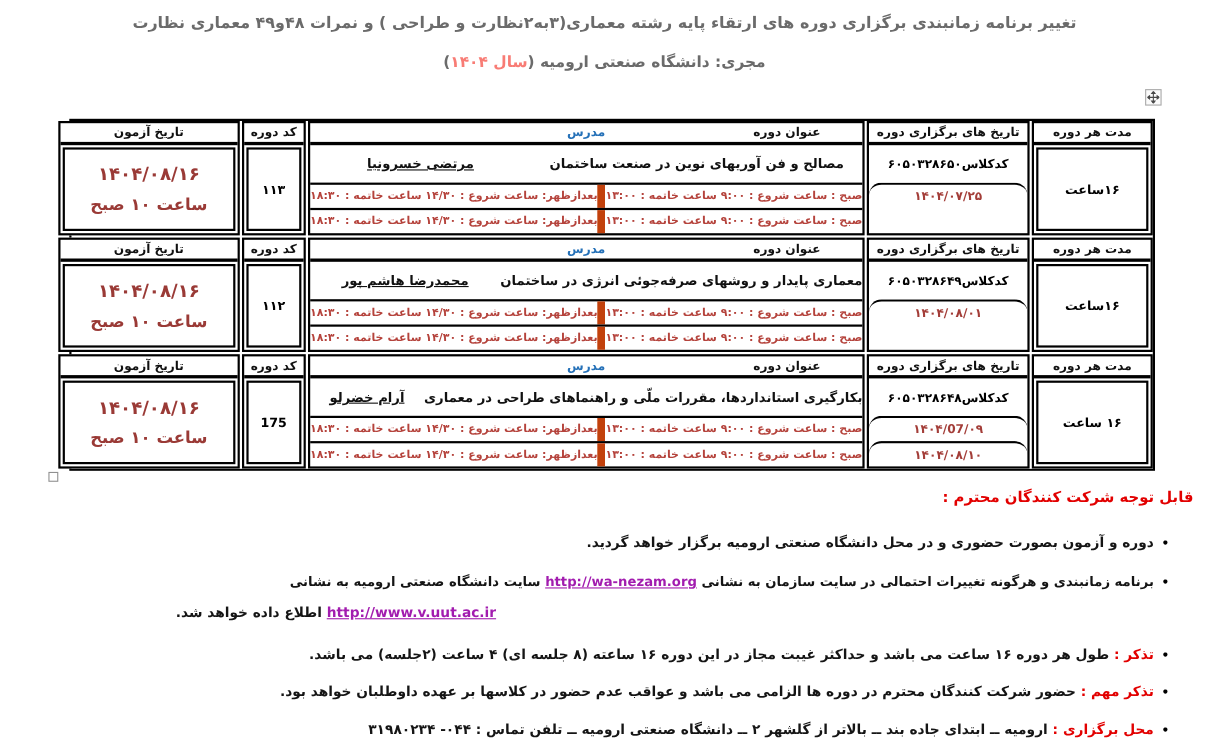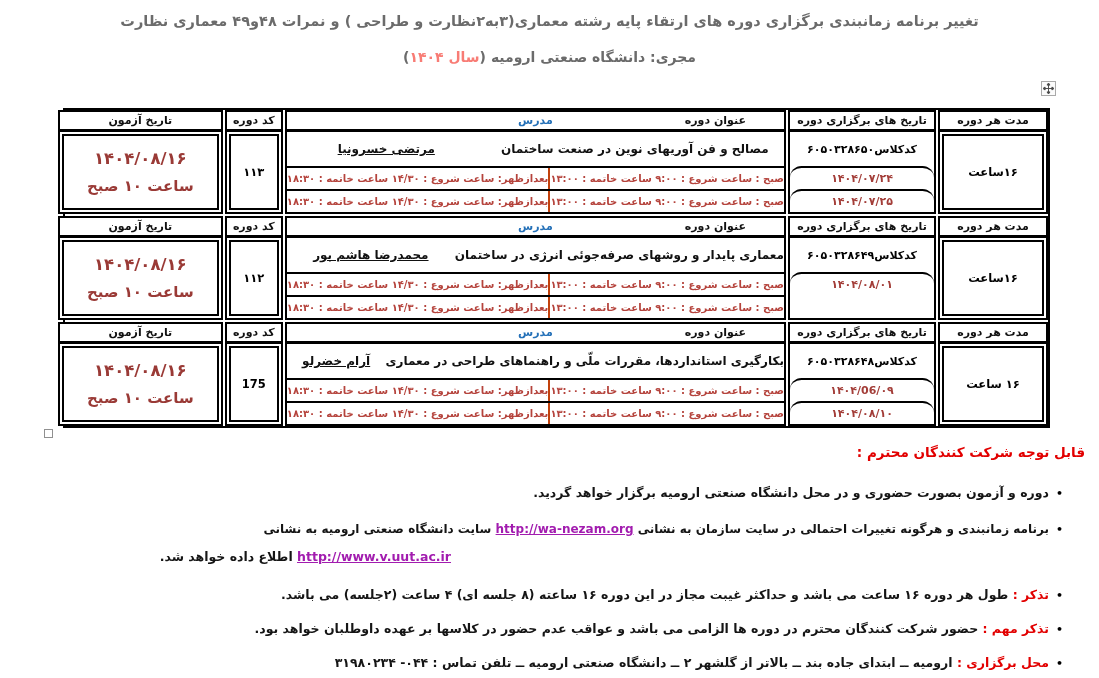--- a/index.html
+++ b/index.html
@@ -44,21 +44,21 @@
   .midhead { position:relative; }
   .midhead .titlehead { position:absolute; right:38px; top:0; height:100%; display:flex; align-items:center; }
   .midhead .instrhead { position:absolute; left:0; right:0; top:0; height:100%; display:flex;
                         align-items:center; justify-content:center; color:#2571b8; }
   .inforow { height:34px; display:flex; direction:rtl; }
   .inforow .ctitle { flex:0 0 60%; display:flex; align-items:center; justify-content:center;
                      font-size:12px; white-space:nowrap; }
   .inforow .cinstr { flex:1; display:flex; align-items:center; justify-content:center;
                      font-size:12px; white-space:nowrap;text-decoration:underline; }
   .dayrow { height:23px; display:flex; direction:rtl; }
-  .dayrow .am { flex:0 0 46%; border-left:2px solid #c2410c; }
+  .dayrow .am { flex:0 0 46%; border-left:7px solid #c2410c; }
   .dayrow .pm { flex:1; }
   .dayrow span { display:flex; align-items:center; justify-content:center;
                  font-size:10px; color:#b5433c; white-space:nowrap; }
 
   
   .notes { position:absolute; top:444px; left:14px; right:14px; direction:rtl;
            text-align:right; color:#151515; }
   .notes-heading { font-size:13.5px; color:#e20000; margin-bottom:22px; white-space:nowrap; }
   .bullet { margin-right:22px; margin-bottom:11px; font-size:12.5px; white-space:nowrap; line-height:22px; }
   .dot { font-size:11px; margin-left:7px; color:#000; }
@@ -97,21 +97,20 @@
   <div class="tablewrap">
 
     <div class="section">
       <div class="block">
         <div class="hcell">مدت هر دوره</div>
         <div class="vcell duration-v">۱۶ساعت</div>
       </div>
       <div class="block">
         <div class="hcell">تاریخ های برگزاری دوره</div>
         <div class="rcell classcode">کدکلاس۶۰۵۰۳۲۸۶۵۰</div>
-        <div class="rcell daterow bt">۱۴۰۴/۰۷/۲۴</div>
         <div class="rcell daterow bt">۱۴۰۴/۰۷/۲۵</div>
       </div>
       <div class="block">
         <div class="hcell midhead">
           <span class="titlehead">عنوان دوره</span>
           <span class="instrhead">مدرس</span>
         </div>
         <div class="inforow">
           <span class="ctitle">مصالح و فن آوریهای نوین در صنعت ساختمان</span>
           <span class="cinstr">مرتضی خسرونیا</span>
@@ -180,21 +179,21 @@
     </div>
 
     <div class="section">
       <div class="block">
         <div class="hcell">مدت هر دوره</div>
         <div class="vcell duration-v">۱۶ ساعت</div>
       </div>
       <div class="block">
         <div class="hcell">تاریخ های برگزاری دوره</div>
         <div class="rcell classcode">کدکلاس۶۰۵۰۳۲۸۶۴۸</div>
-        <div class="rcell daterow bt">۱۴۰۴/06/۰۹</div>
+        <div class="rcell daterow bt">۱۴۰۴/07/۰۹</div>
         <div class="rcell daterow bt">۱۴۰۴/۰۸/۱۰</div>
       </div>
       <div class="block">
         <div class="hcell midhead">
           <span class="titlehead">عنوان دوره</span>
           <span class="instrhead">مدرس</span>
         </div>
         <div class="inforow">
           <span class="ctitle">بکارگیری استانداردها، مقررات ملّی و راهنماهای طراحی در معماری</span>
           <span class="cinstr">آرام خضرلو</span>

